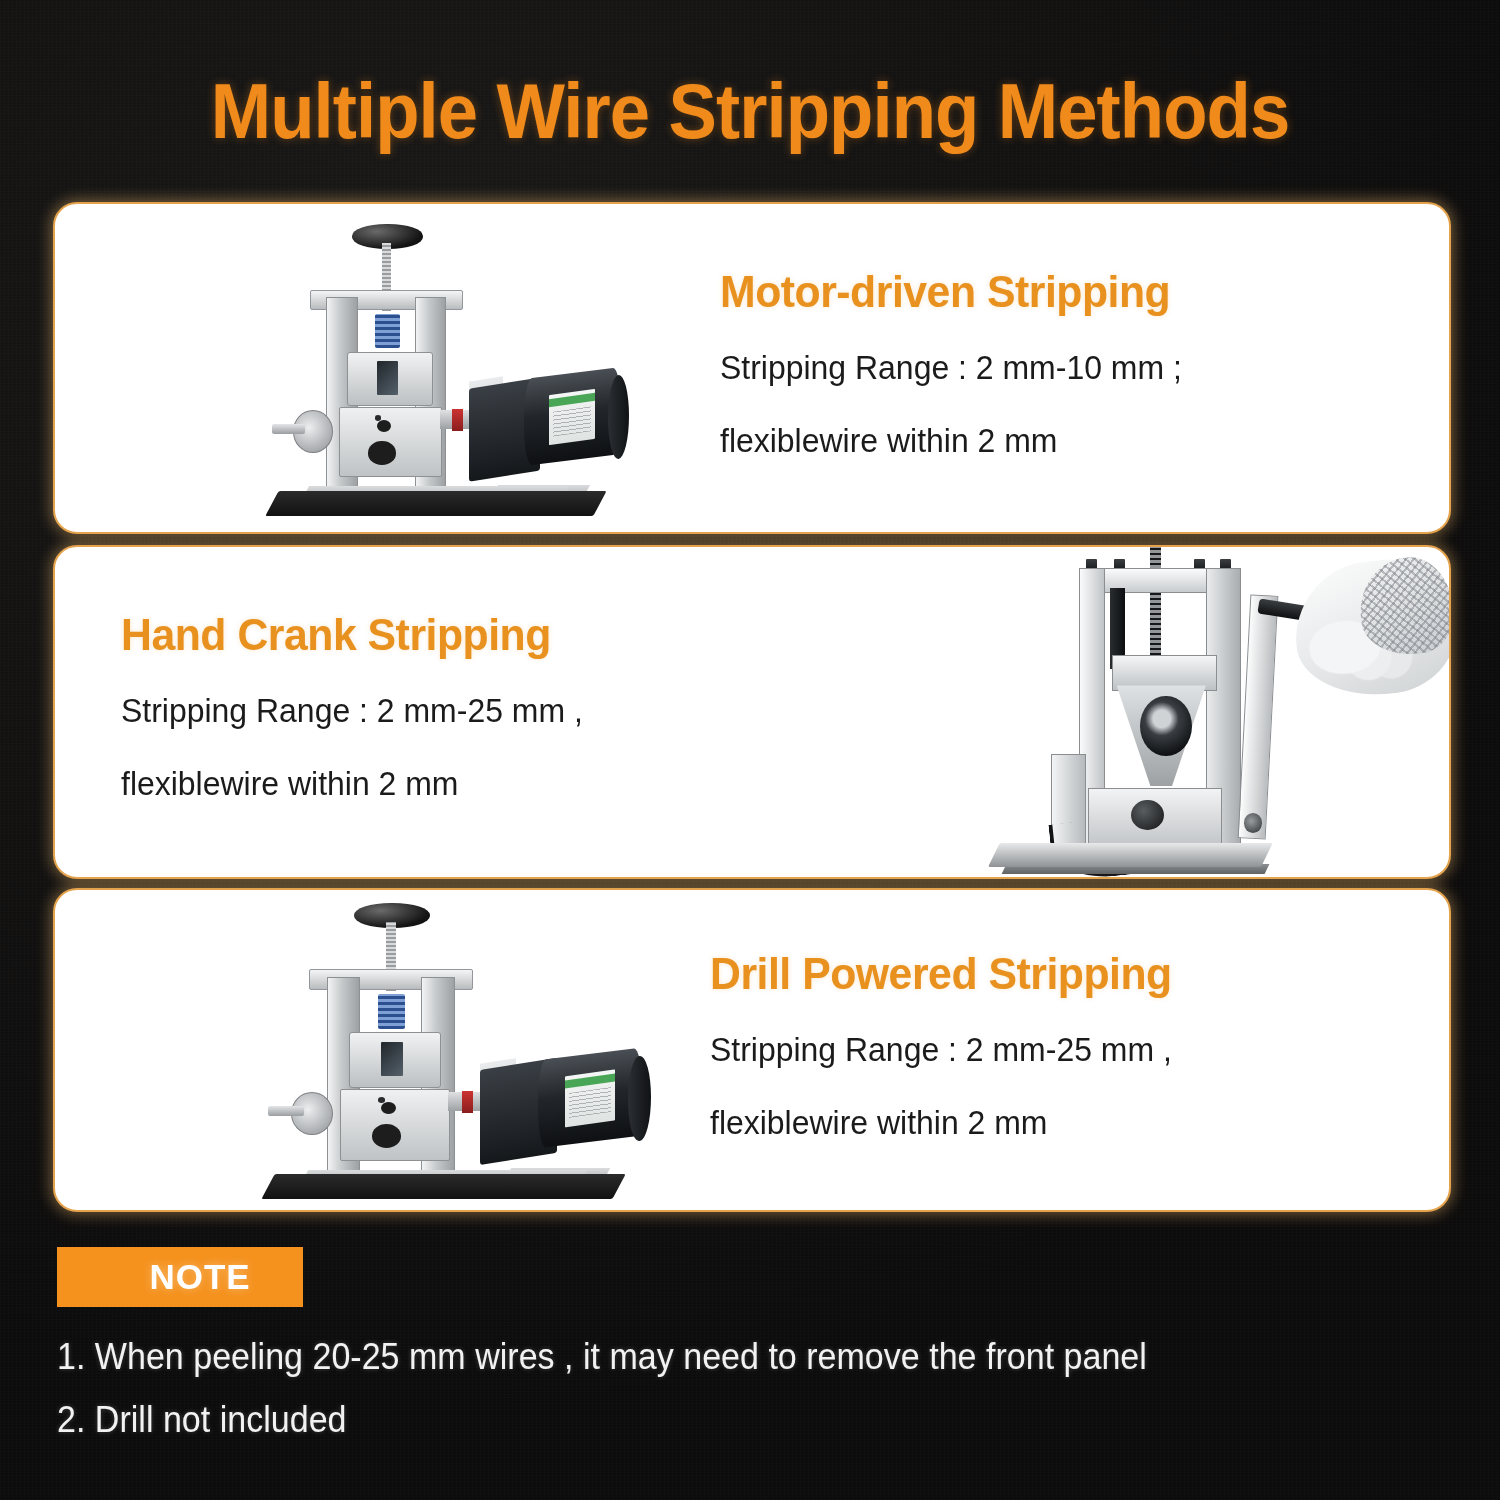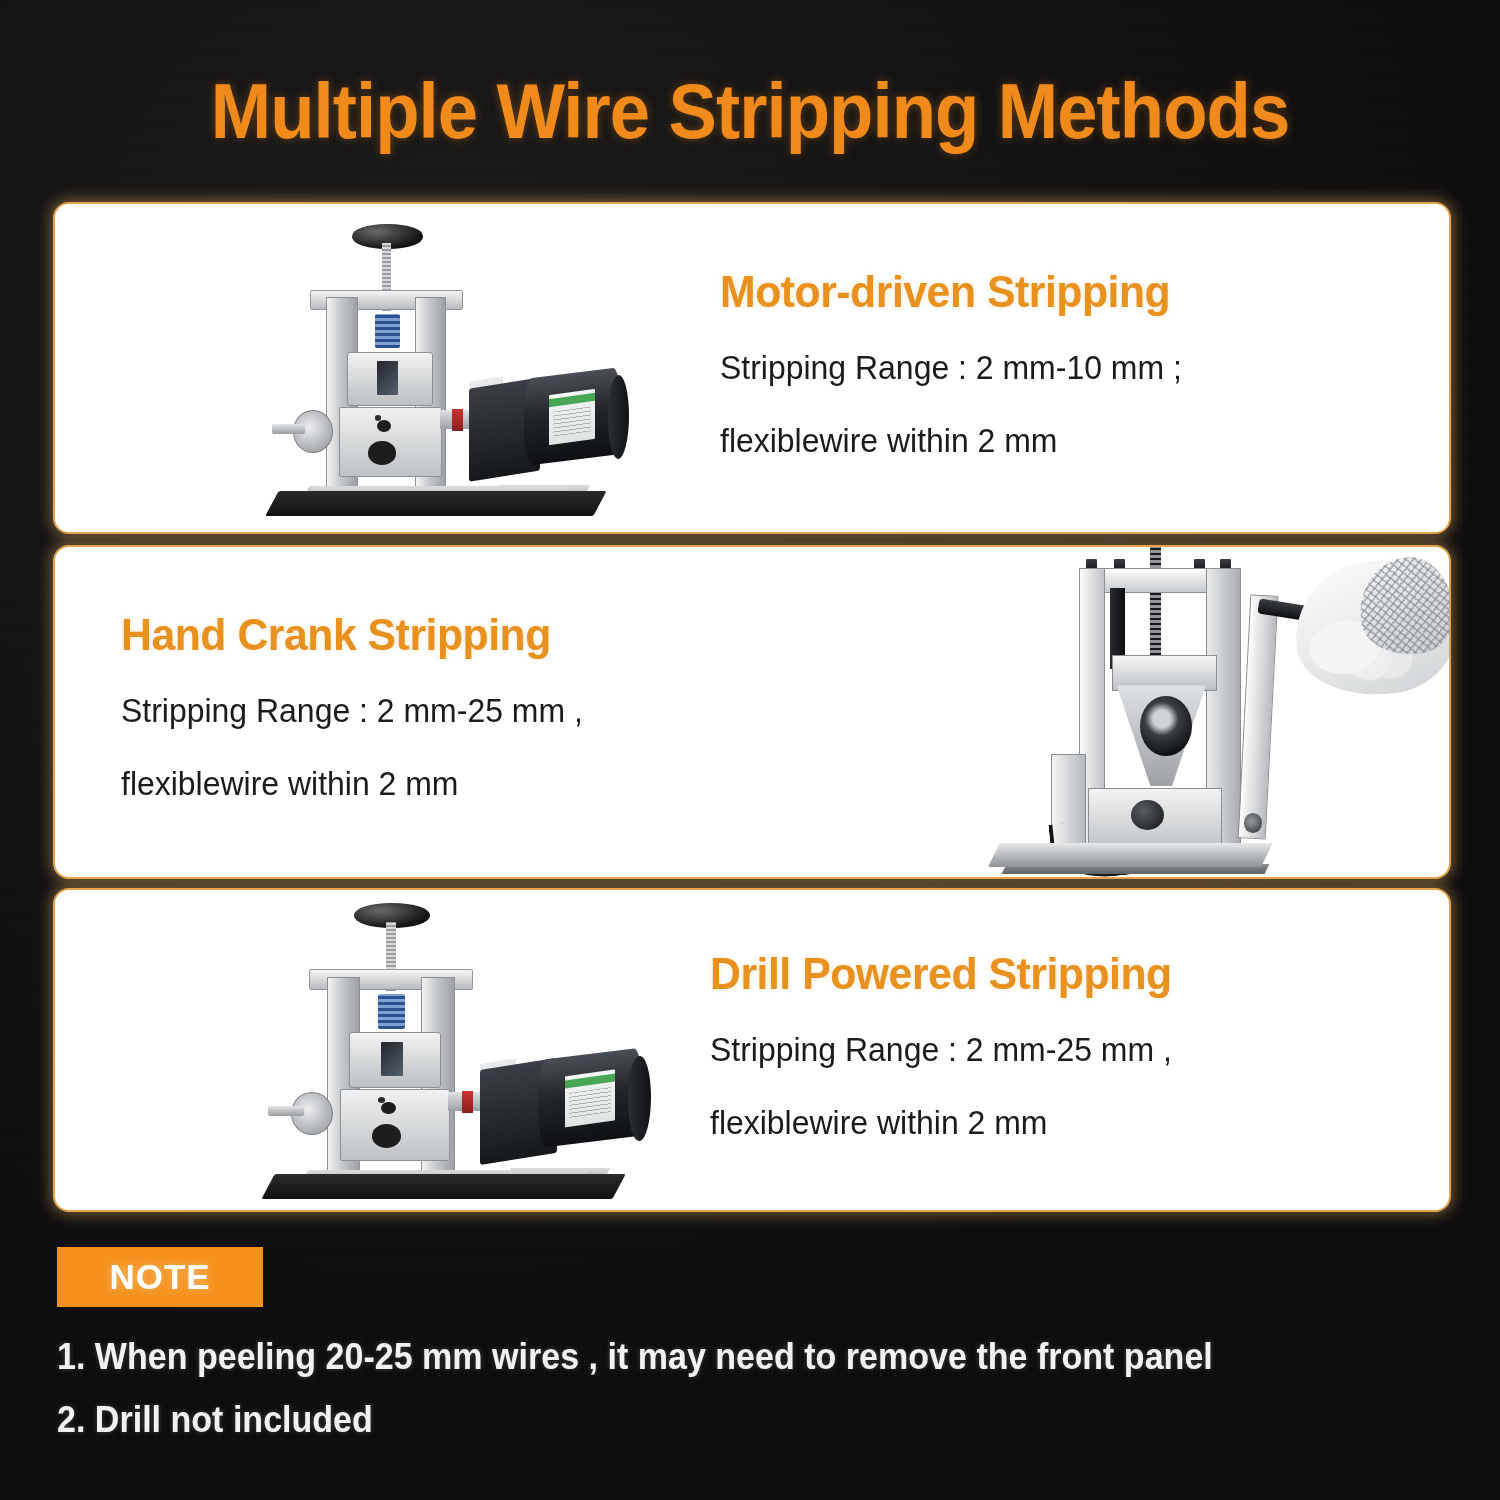--- a/index.html
+++ b/index.html
@@ -34,21 +34,21 @@
     text-shadow:0 0 10px rgba(240,138,27,.35);
     white-space:nowrap;
   }
 
   
   .card{
     position:absolute;
     left:53px;width:1394px;
     background:#ffffff;
     border:2px solid #E4A24C;
-    border-radius:16px;
+    border-radius:24px;
     box-shadow:0 0 14px 3px rgba(245,190,110,.40);
     overflow:hidden;
   }
   #card1{top:202px;height:328px;}
   #card2{top:545px;height:330px;}
   #card3{top:888px;height:320px;}
 
   .card-inner{position:relative;width:100%;height:100%;}
 
   .txtblock{position:absolute;}
@@ -63,27 +63,27 @@
     transform:scaleX(.94);transform-origin:left center;
     margin:0 0 34px 0;
   }
   .c-line:last-child{margin-bottom:0;}
 
   
   .note-badge{
     position:absolute;left:57px;top:1247px;
     width:206px;height:60px;
     background:#F5921E;
-    display:flex;align-items:center;justify-content:center;
+    display:flex;align-items:center;justify-content:center;padding-left:40px;
   }
   .note-badge span{
     color:#fff;font-size:35px;font-weight:bold;letter-spacing:1px;
     text-shadow:0 0 8px rgba(255,255,255,.35);
   }
-  .note-list{position:absolute;left:57px;top:1338px;width:1400px;font-weight:bold;}
+  .note-list{position:absolute;left:57px;top:1338px;width:1400px;}
   .note-line{
     color:#f2f2f2;font-size:37px;line-height:1;white-space:nowrap;
     transform:scaleX(.92);transform-origin:left center;
     margin-bottom:26px;
     text-shadow:0 0 5px rgba(255,255,255,.22);
   }
 
   
   .machine{position:absolute;}
 

